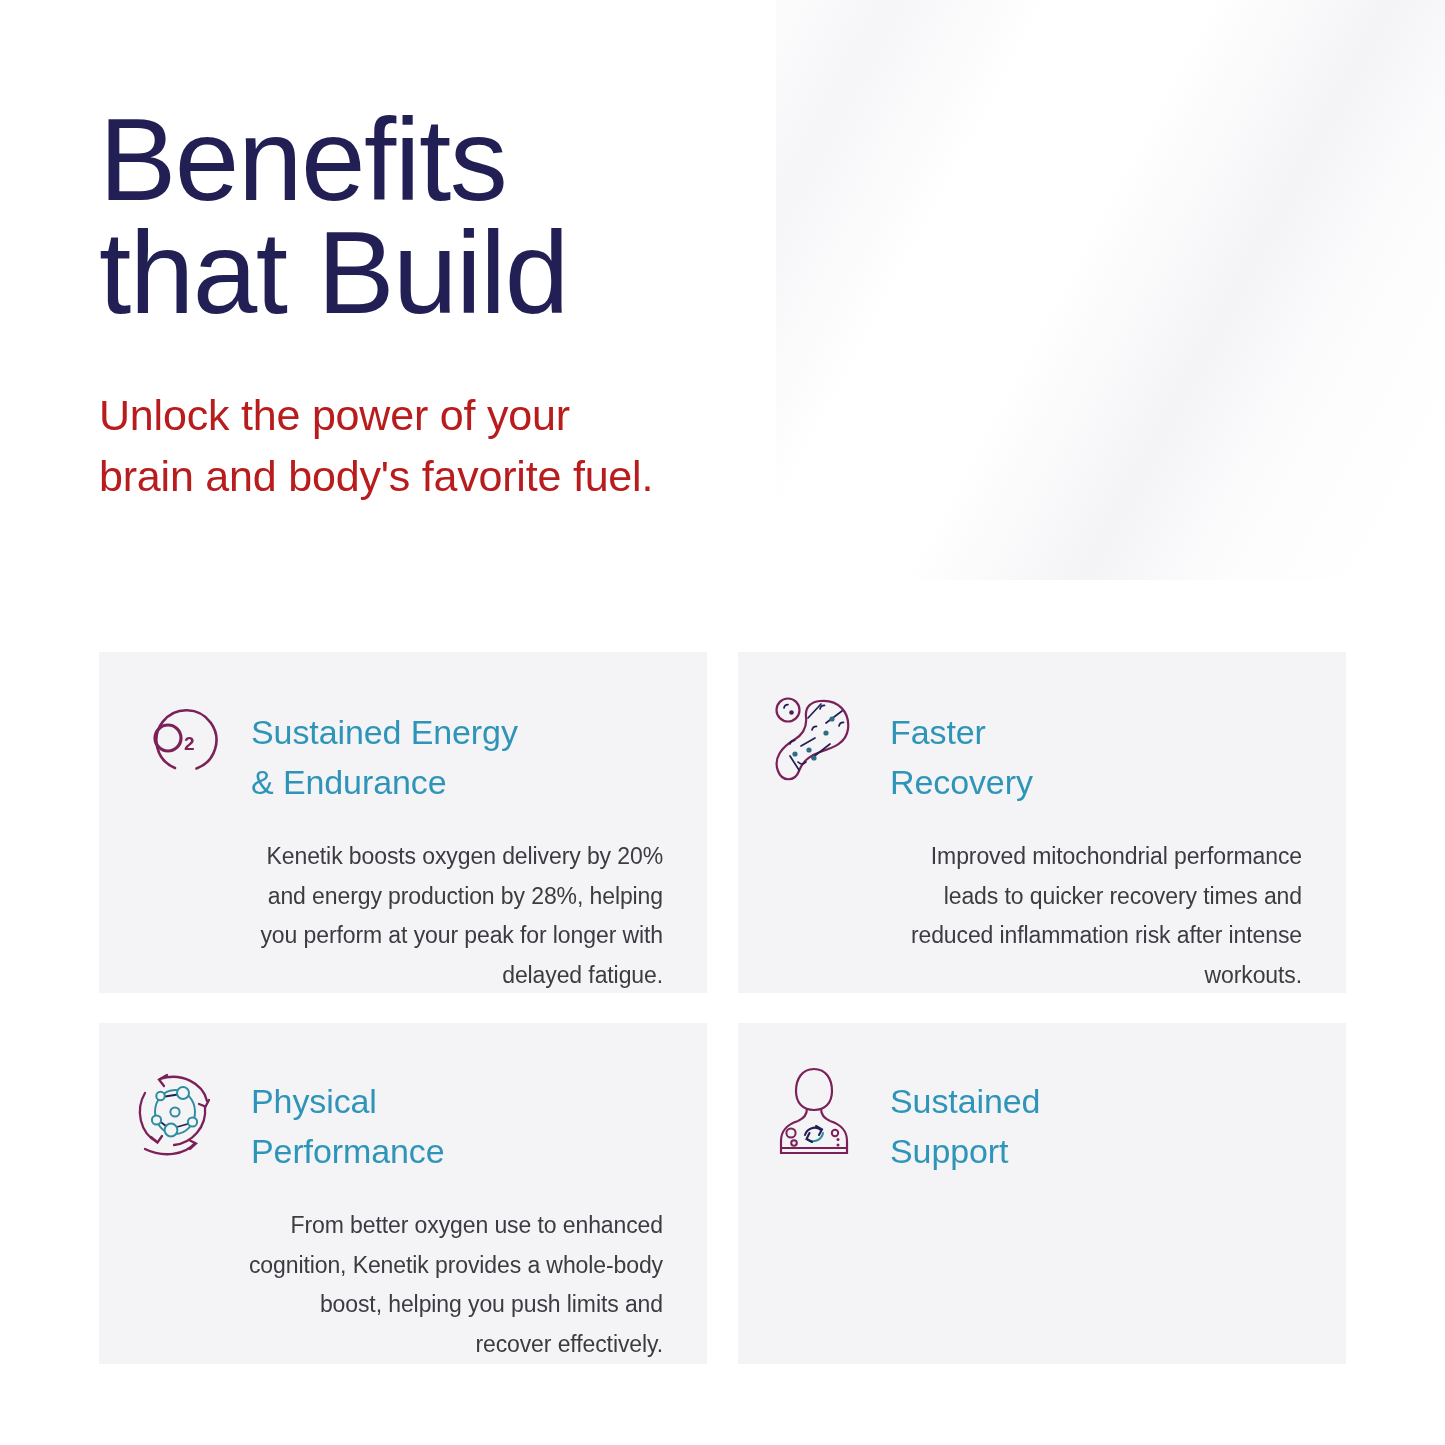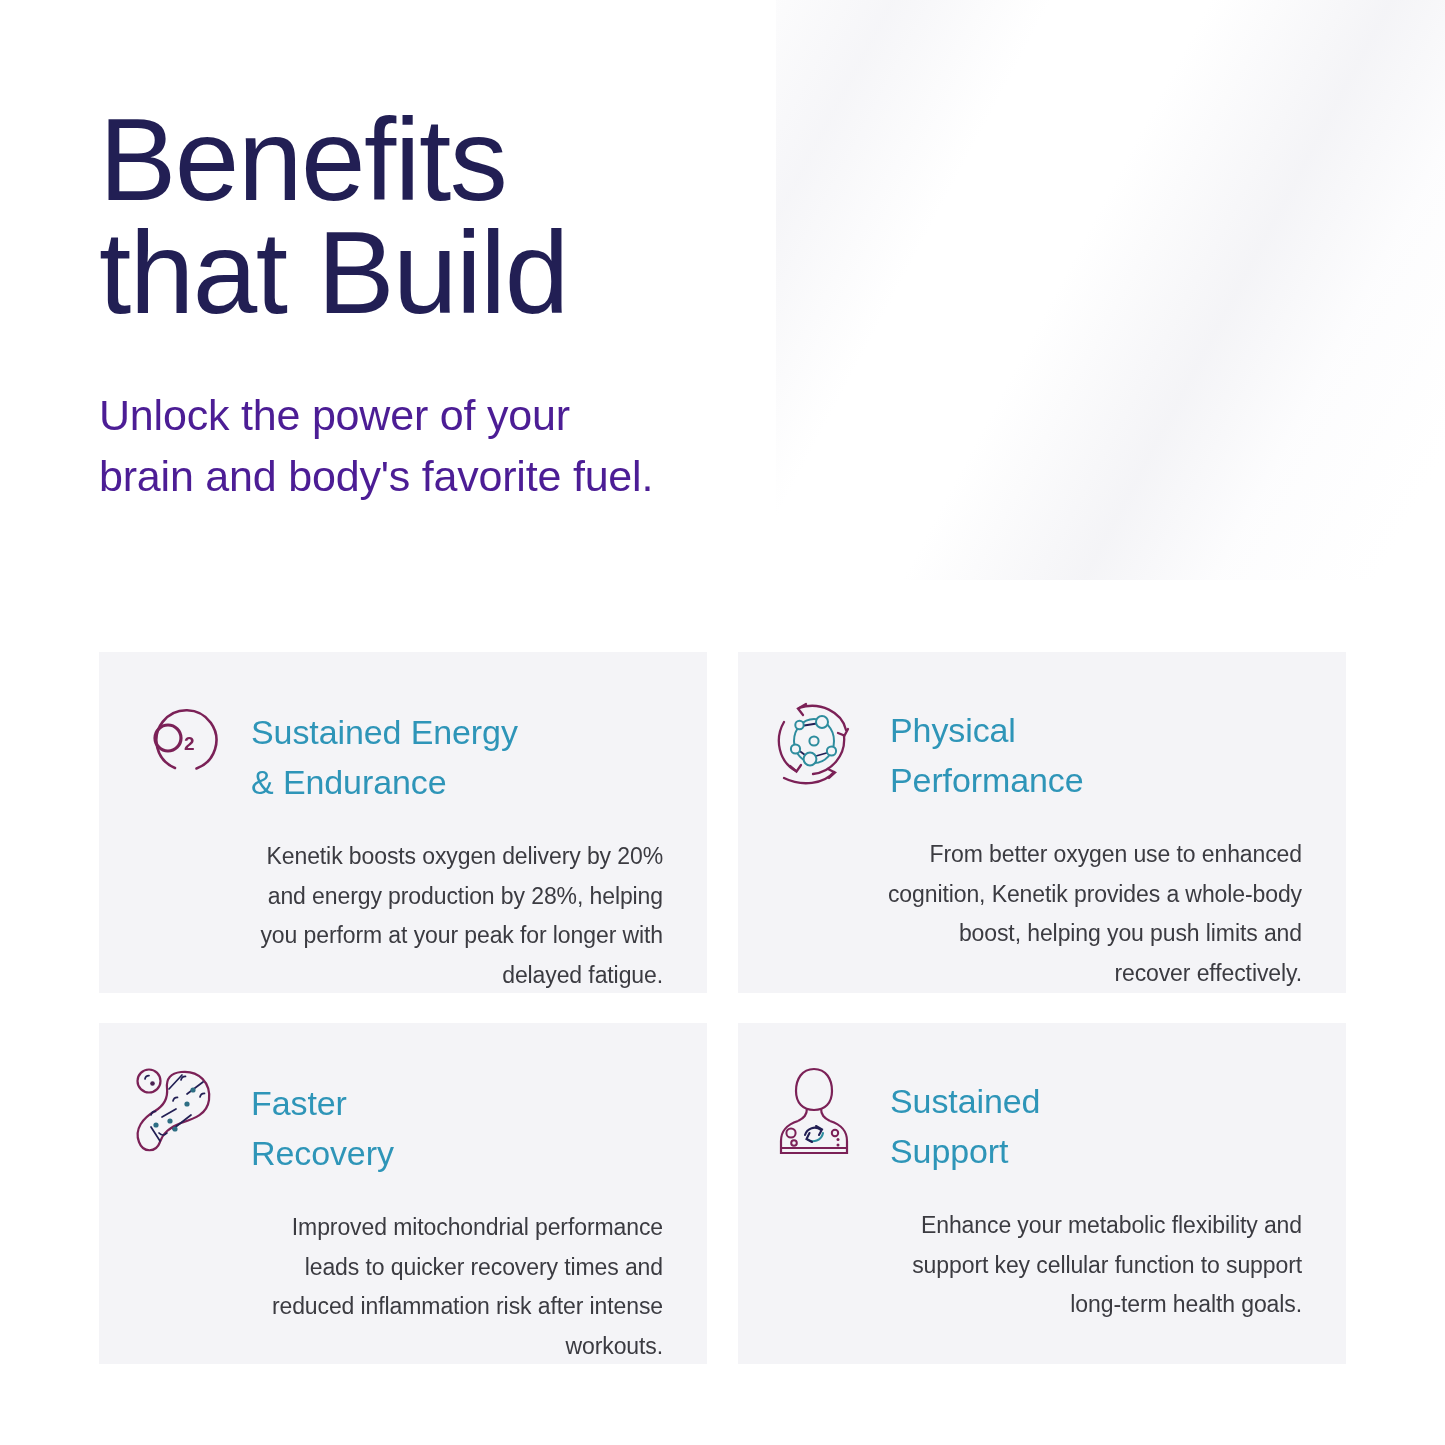--- a/index.html
+++ b/index.html
@@ -54,21 +54,21 @@
     letter-spacing: -1.5px;
     color: #221F54;
     white-space: pre-line;
   }
   #page-subtitle {
     margin: 0;
     padding-top: 56px;
     font-size: 43px;
     line-height: 1.42;
     font-weight: 400;
-    color: #4c1d95;
+    color: #b91c1c;
     white-space: pre-line;
     letter-spacing: -0.2px;
   }
 
   
   #benefits-grid {
     position: absolute;
     left: 99px;
     top: 652px;
     width: 1247px;
@@ -142,52 +142,20 @@
           <svg viewBox="0 0 92 98" width="92" height="98" fill="none">
             <path d="M67.5 76.5 A30 30 0 1 0 46 76" stroke="#7B2157" stroke-width="2.6" stroke-linecap="round"></path>
             <circle cx="39" cy="46" r="13" stroke="#7B2157" stroke-width="3.2"></circle>
             <text x="55" y="58" font-family="Liberation Sans, sans-serif" font-size="19" font-weight="700" fill="#7B2157">2</text>
           </svg>
         </span>
         <h2 class="card-title">Sustained Energy
 &amp; Endurance</h2>
       </div>
       <p class="card-body">Kenetik boosts oxygen delivery by 20% and energy production by 28%, helping you perform at your peak for longer with delayed fatigue.</p>
-    </div>
-
-    <div class="benefit-card row2">
-      <div class="card-head">
-        <span class="card-icon">
-          <svg viewBox="0 0 92 98" width="92" height="98" fill="none">
-
-            <ellipse cx="46" cy="49" rx="20" ry="22" stroke="#2E8D9E" stroke-width="2"></ellipse>
-            <circle cx="46" cy="49" r="4.6" stroke="#2E8D9E" stroke-width="2"></circle>
-            <path d="M33 34 L52 31" stroke="#221F54" stroke-width="1.8"></path>
-            <path d="M29 57 L41 66" stroke="#221F54" stroke-width="1.8"></path>
-            <path d="M41 66 L62 60" stroke="#221F54" stroke-width="1.8"></path>
-            <circle cx="31.5" cy="33" r="4.2" fill="#F4F4F7" stroke="#2E8D9E" stroke-width="2"></circle>
-            <circle cx="54" cy="30" r="6" fill="#F4F4F7" stroke="#2E8D9E" stroke-width="2"></circle>
-            <circle cx="27.5" cy="57" r="4.6" fill="#F4F4F7" stroke="#2E8D9E" stroke-width="2"></circle>
-            <circle cx="42" cy="67" r="6.4" fill="#F4F4F7" stroke="#2E8D9E" stroke-width="2"></circle>
-            <circle cx="63.5" cy="59" r="4.6" fill="#F4F4F7" stroke="#2E8D9E" stroke-width="2"></circle>
-
-            <path d="M31 16 C52 9 74 20 78 38" stroke="#7B2157" stroke-width="2.3" stroke-linecap="round"></path>
-            <path d="M38 12 L30 16.5 L35 23" stroke="#7B2157" stroke-width="2.3" stroke-linecap="round" fill="none"></path>
-            <path d="M76 44 C78 64 63 80 45 82" stroke="#7B2157" stroke-width="2.3" stroke-linecap="round"></path>
-            <path d="M70 41 L76.5 43.5 L80 37" stroke="#7B2157" stroke-width="2.3" stroke-linecap="round" fill="none"></path>
-            <path d="M16 30 C6 47 11 70 28 79" stroke="#7B2157" stroke-width="2.3" stroke-linecap="round"></path>
-            <path d="M22 74 L28.5 79.5 L33 73" stroke="#7B2157" stroke-width="2.3" stroke-linecap="round" fill="none"></path>
-            <path d="M16 86 C34 95 56 92 66 80" stroke="#7B2157" stroke-width="2.3" stroke-linecap="round"></path>
-            <path d="M60 77 L67 80.5 L61 86" stroke="#7B2157" stroke-width="2.3" stroke-linecap="round" fill="none"></path>
-          </svg>
-        </span>
-        <h2 class="card-title">Physical
-Performance</h2>
-      </div>
-      <p class="card-body">From better oxygen use to enhanced cognition, Kenetik provides a whole-body boost, helping you push limits and recover effectively.</p>
     </div>
 
     <div class="benefit-card">
       <div class="card-head">
         <span class="card-icon">
           <svg viewBox="0 0 92 98" width="92" height="98" fill="none">
             <circle cx="20" cy="18" r="11.5" stroke="#7B2157" stroke-width="2.2"></circle>
             <path d="M16 16 a4 4 0 0 1 4-3.4" stroke="#221F54" stroke-width="1.7" stroke-linecap="round"></path>
             <circle cx="23.5" cy="20.5" r="2.3" fill="#4A2050"></circle>
             <path d="M52 9 C70 7 82 20 80 37 C78 52 64 56 52 60 C41 64 34 70 31 79
@@ -214,20 +182,52 @@
 Recovery</h2>
       </div>
       <p class="card-body">Improved mitochondrial performance leads to quicker recovery times and reduced inflammation risk after intense workouts.</p>
     </div>
 
     <div class="benefit-card row2">
       <div class="card-head">
         <span class="card-icon">
           <svg viewBox="0 0 92 98" width="92" height="98" fill="none">
 
+            <ellipse cx="46" cy="49" rx="20" ry="22" stroke="#2E8D9E" stroke-width="2"></ellipse>
+            <circle cx="46" cy="49" r="4.6" stroke="#2E8D9E" stroke-width="2"></circle>
+            <path d="M33 34 L52 31" stroke="#221F54" stroke-width="1.8"></path>
+            <path d="M29 57 L41 66" stroke="#221F54" stroke-width="1.8"></path>
+            <path d="M41 66 L62 60" stroke="#221F54" stroke-width="1.8"></path>
+            <circle cx="31.5" cy="33" r="4.2" fill="#F4F4F7" stroke="#2E8D9E" stroke-width="2"></circle>
+            <circle cx="54" cy="30" r="6" fill="#F4F4F7" stroke="#2E8D9E" stroke-width="2"></circle>
+            <circle cx="27.5" cy="57" r="4.6" fill="#F4F4F7" stroke="#2E8D9E" stroke-width="2"></circle>
+            <circle cx="42" cy="67" r="6.4" fill="#F4F4F7" stroke="#2E8D9E" stroke-width="2"></circle>
+            <circle cx="63.5" cy="59" r="4.6" fill="#F4F4F7" stroke="#2E8D9E" stroke-width="2"></circle>
+
+            <path d="M31 16 C52 9 74 20 78 38" stroke="#7B2157" stroke-width="2.3" stroke-linecap="round"></path>
+            <path d="M38 12 L30 16.5 L35 23" stroke="#7B2157" stroke-width="2.3" stroke-linecap="round" fill="none"></path>
+            <path d="M76 44 C78 64 63 80 45 82" stroke="#7B2157" stroke-width="2.3" stroke-linecap="round"></path>
+            <path d="M70 41 L76.5 43.5 L80 37" stroke="#7B2157" stroke-width="2.3" stroke-linecap="round" fill="none"></path>
+            <path d="M16 30 C6 47 11 70 28 79" stroke="#7B2157" stroke-width="2.3" stroke-linecap="round"></path>
+            <path d="M22 74 L28.5 79.5 L33 73" stroke="#7B2157" stroke-width="2.3" stroke-linecap="round" fill="none"></path>
+            <path d="M16 86 C34 95 56 92 66 80" stroke="#7B2157" stroke-width="2.3" stroke-linecap="round"></path>
+            <path d="M60 77 L67 80.5 L61 86" stroke="#7B2157" stroke-width="2.3" stroke-linecap="round" fill="none"></path>
+          </svg>
+        </span>
+        <h2 class="card-title">Physical
+Performance</h2>
+      </div>
+      <p class="card-body">From better oxygen use to enhanced cognition, Kenetik provides a whole-body boost, helping you push limits and recover effectively.</p>
+    </div>
+
+    <div class="benefit-card row2">
+      <div class="card-head">
+        <span class="card-icon">
+          <svg viewBox="0 0 92 98" width="92" height="98" fill="none">
+
             <path d="M46 6 C58 6 64 16 64 28 C64 40 57 47 46 47 C35 47 28 40 28 28 C28 16 34 6 46 6 Z" stroke="#7B2157" stroke-width="2.2"></path>
 
             <path d="M39 45 C39 52 36 55 30 58" stroke="#7B2157" stroke-width="2.2"></path>
             <path d="M53 45 C53 52 56 55 62 58" stroke="#7B2157" stroke-width="2.2"></path>
 
             <path d="M30 58 C18 62 13 68 13 78 L13 90 L79 90 L79 78 C79 68 74 62 62 58" stroke="#7B2157" stroke-width="2.2"></path>
             <path d="M13 85 L79 85" stroke="#7B2157" stroke-width="2"></path>
 
             <path d="M37 72 a10 10 0 0 1 16 -5" stroke="#221F54" stroke-width="2.1" stroke-linecap="round"></path>
             <path d="M48 63 L54 66.5 L51 72" stroke="#221F54" stroke-width="2.1" stroke-linecap="round" fill="none"></path>
@@ -237,17 +237,16 @@
             <circle cx="23" cy="70" r="4.6" stroke="#7B2157" stroke-width="2"></circle>
             <circle cx="26" cy="80" r="2.8" stroke="#7B2157" stroke-width="2"></circle>
             <circle cx="67" cy="70" r="3.2" stroke="#7B2157" stroke-width="2"></circle>
             <circle cx="70" cy="76.5" r="1.5" fill="#7B2157"></circle>
             <circle cx="70" cy="82" r="1.5" fill="#7B2157"></circle>
           </svg>
         </span>
         <h2 class="card-title">Sustained
 Support</h2>
       </div>
-      <p class="card-body">Enhance your metabolic flexibility and support key cellular function to support long-term health goals.</p>
     </div>
 
   </div>
 </div>
 
 </body></html>

